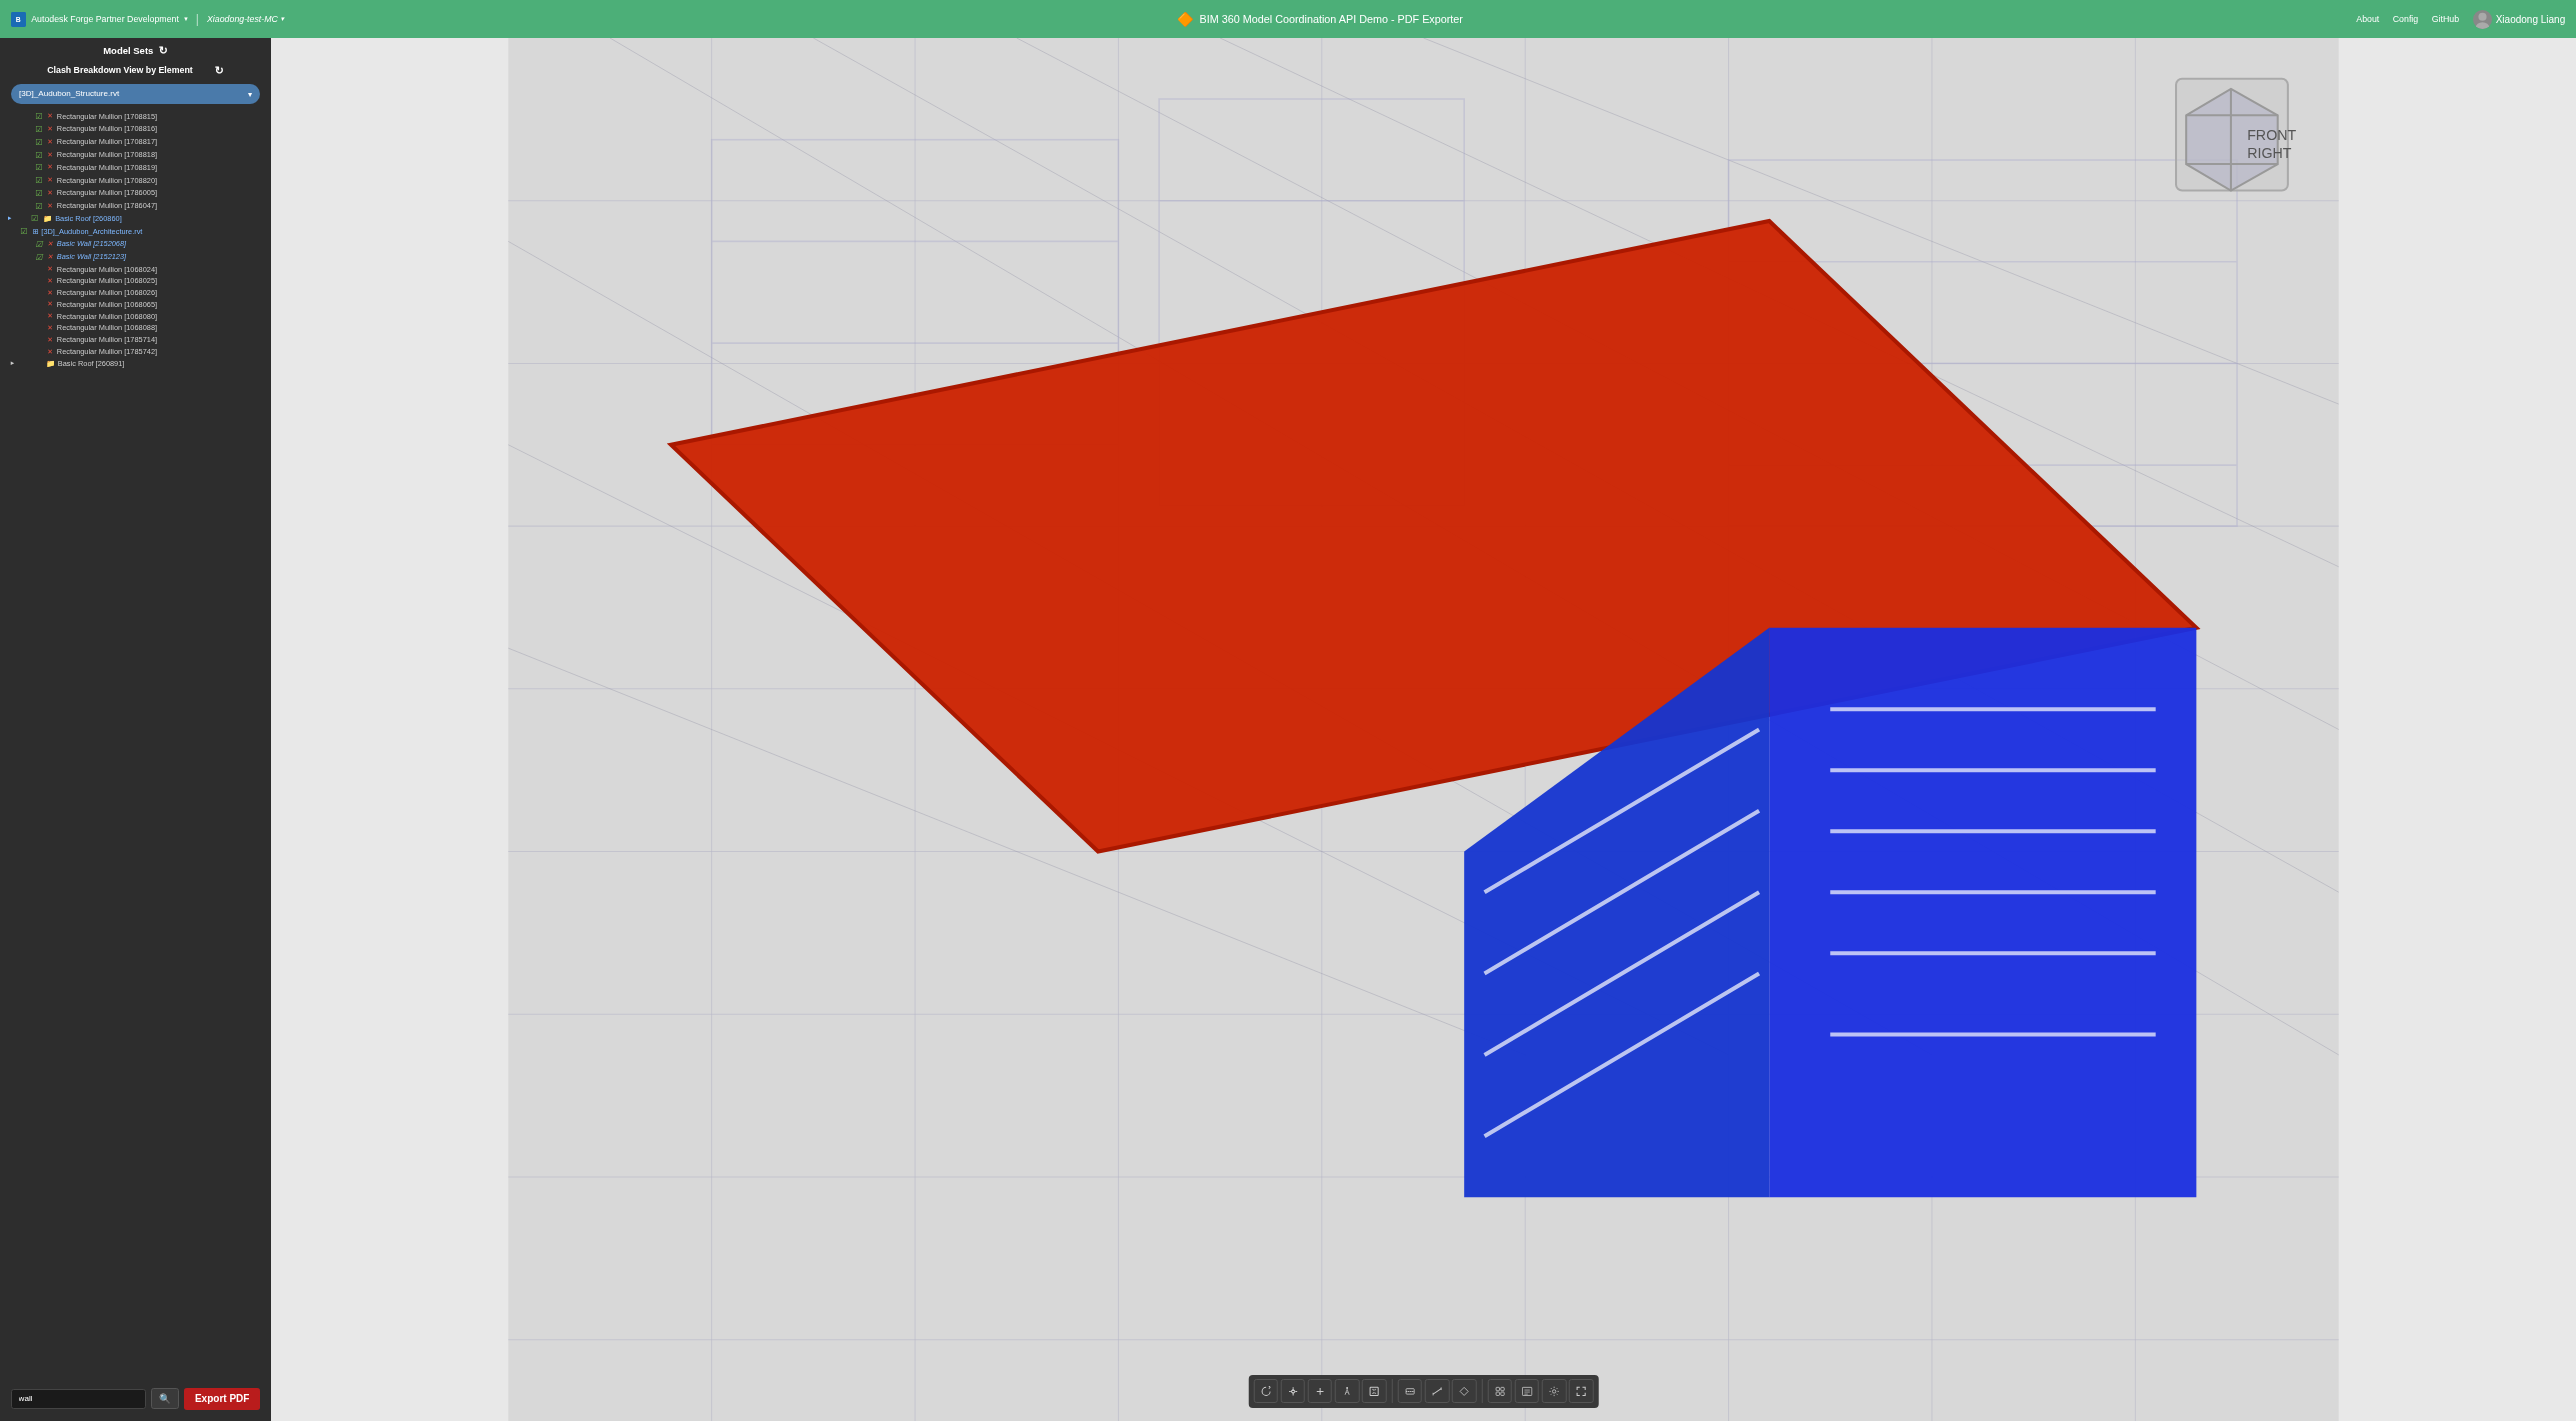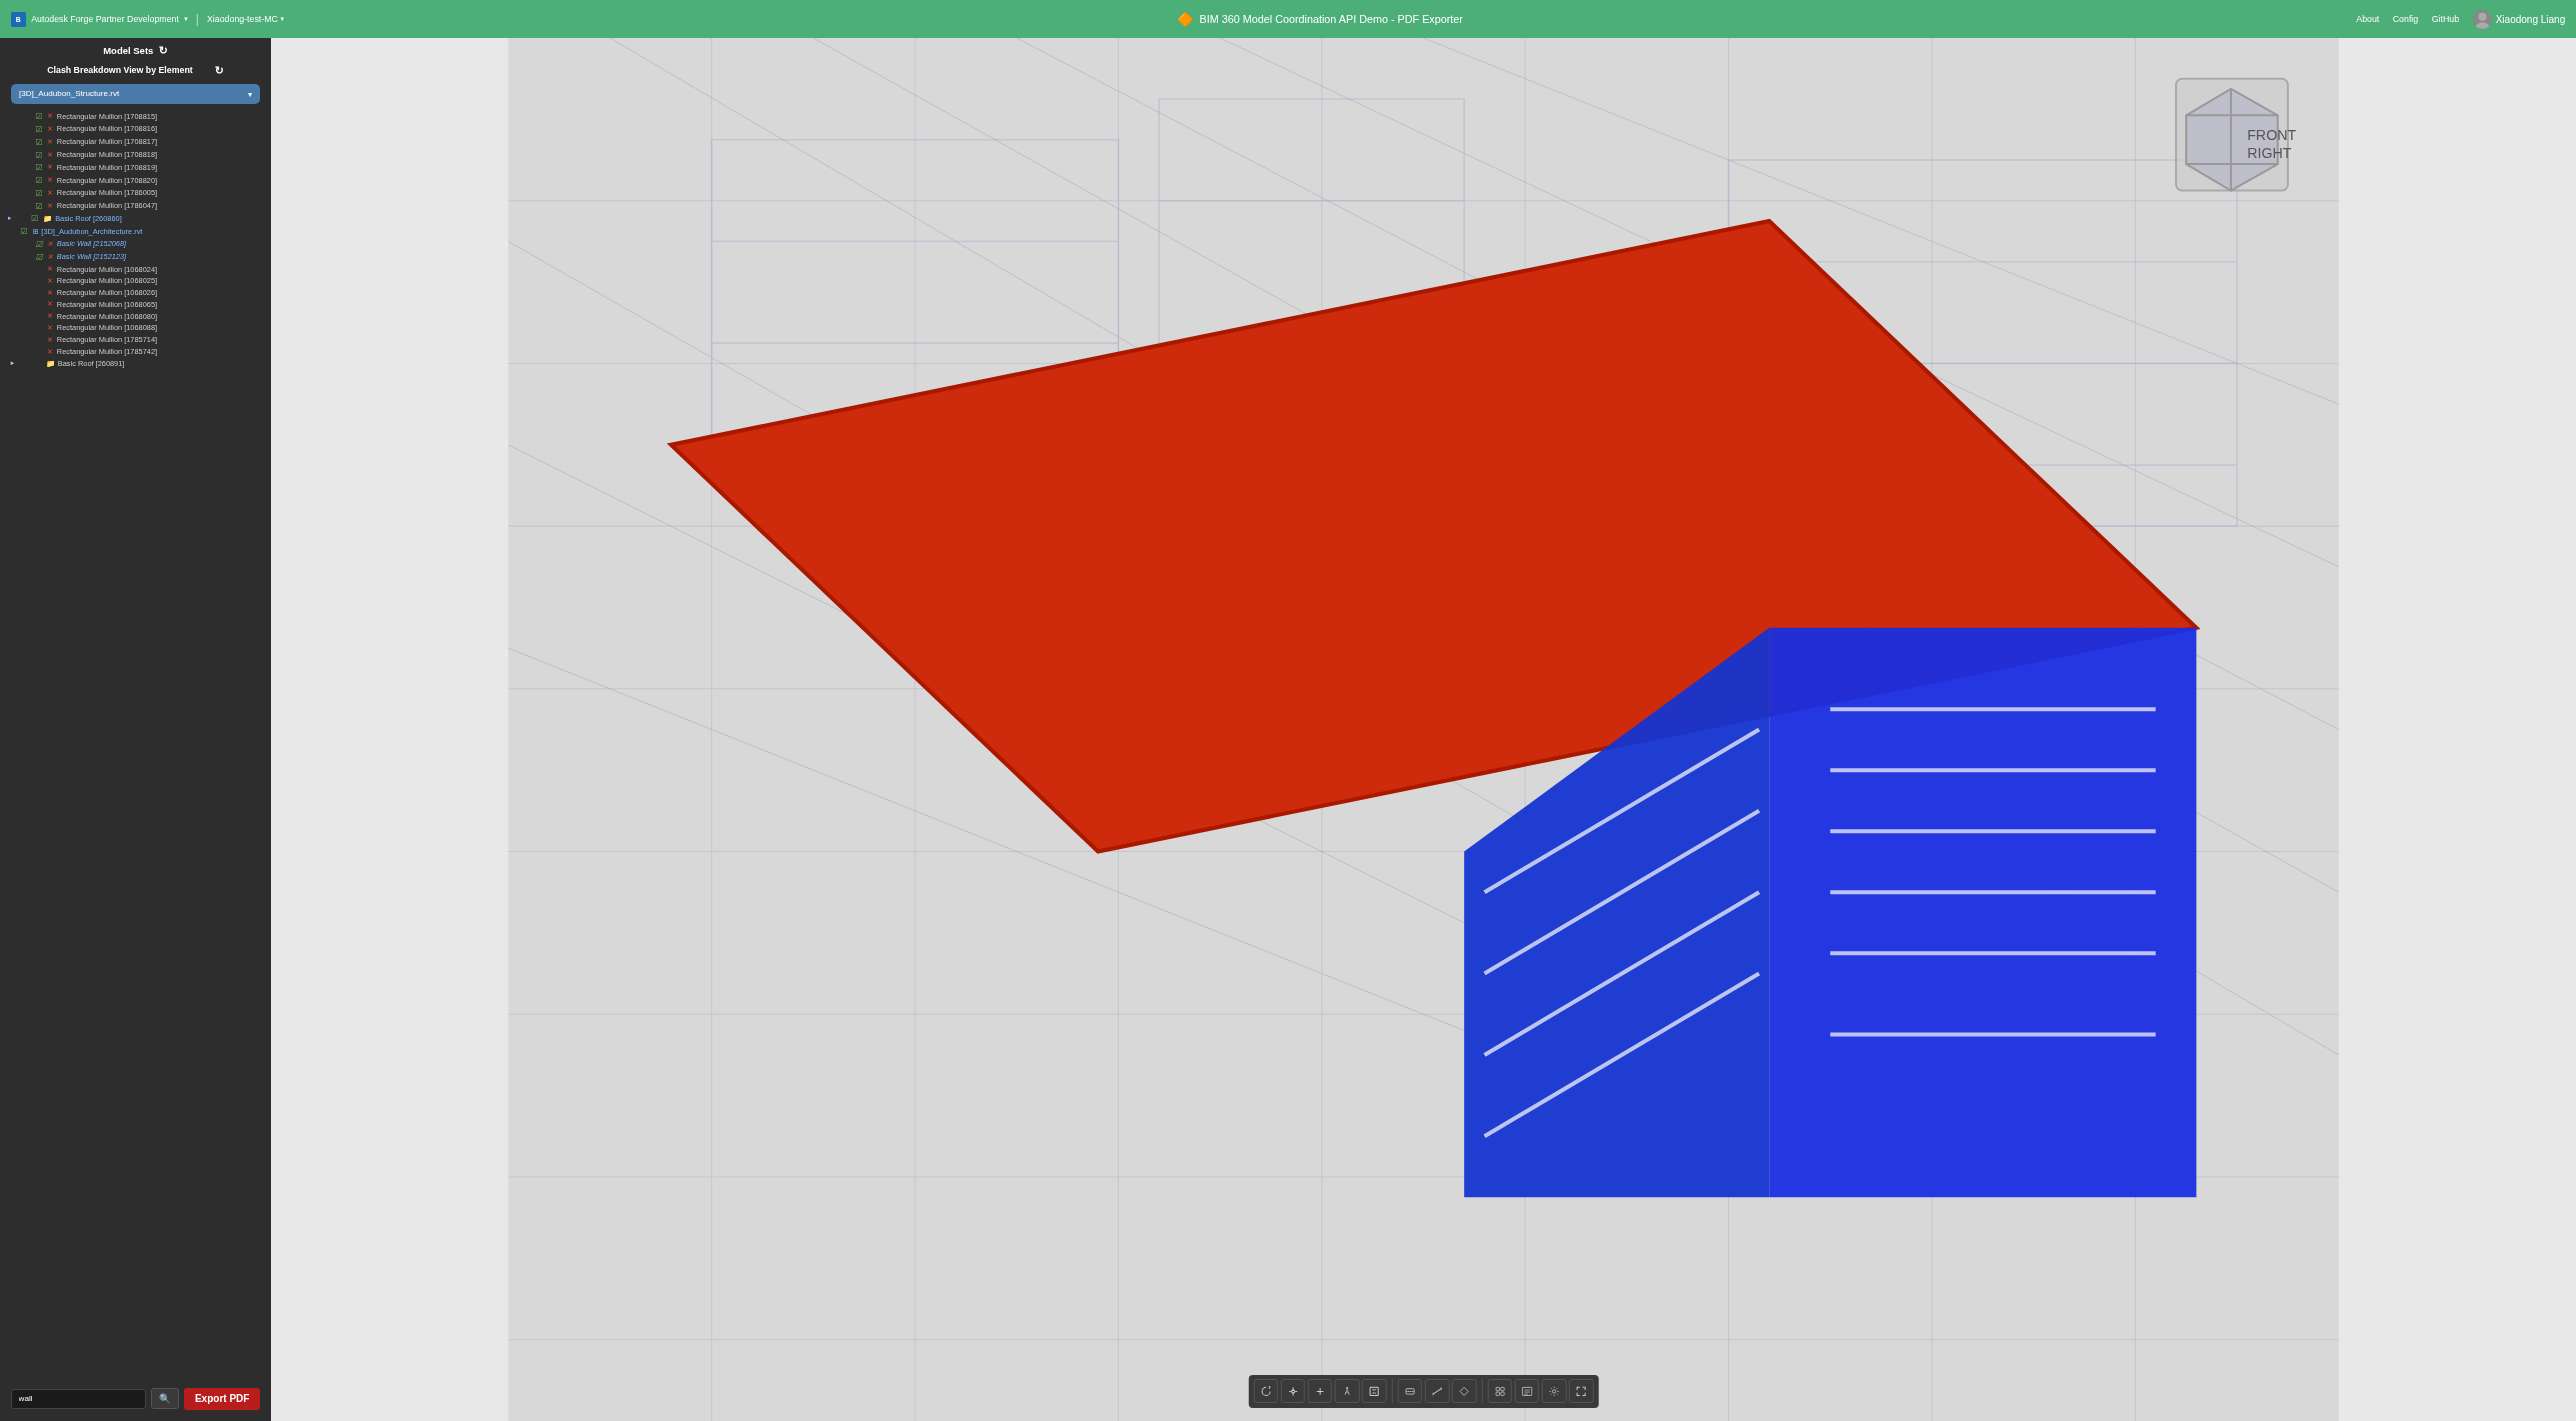--- a/index.html
+++ b/index.html
@@ -14,21 +14,21 @@
       padding: 0 10.8px;
       justify-content: space-between;
     }
     .navbar-left { display: flex; gap: 5.4px; }
     .navbar-brand { display: flex; align-items: center; gap: 5.4px; font-size: 8.8px; font-weight: 500; color: #fff; }
     .navbar-brand .autodesk-logo {
       width: 15px; height: 15px; background: #1a6bb5; display: flex; align-items: center; justify-content: center;
       font-size: 6.8px; font-weight: bold; color: #fff; border-radius: 1.4px;
     }
     .navbar-divider { color: rgba(255,255,255,0.6); font-size: 12.2px; margin: 0 2.7px; }
-    .navbar-account { display: flex; align-items: center; gap: 2.7px; font-size: 8.8px; color: #fff; cursor: pointer; }
+    .navbar-account { display: flex; align-items: center; gap: 2.7px; font-size: 8.8px; color: #fff; cursor: pointer; font-style: italic; }
     .dropdown-arrow { font-size: 6.8px; }
     .navbar-center { font-size: 10.8px; font-weight: 500; color: #fff; display: flex; align-items: center; gap: 5.4px; }
     .bim-logo { font-size: 13.5px; }
     .navbar-right { display: flex; align-items: center; gap: 13.5px; }
     .navbar-link { font-size: 8.8px; color: #fff; cursor: pointer; text-decoration: none; }
     .user-avatar { width: 19px; height: 19px; border-radius: 50%; background: #888; overflow: hidden; display: flex; align-items: center; justify-content: center; }
     .user-info { display: flex; align-items: center; gap: 4.1px; font-size: 10px; color: #fff; }
 
     
     .main-container {
@@ -86,21 +86,21 @@
       gap: 22px;
       font-size: 8.8px;
       font-weight: 600;
       color: #fff;
       margin-bottom: 6.8px;
       padding: 0 10.8px;
     }
     .dropdown-select {
       background: #4a7aaa;
       border: none;
-      border-radius: 5px;
+      border-radius: 10px;
       padding: 5.4px 8.1px;
       color: #fff;
       font-size: 8.1px;
       margin: 0 10.8px 5.4px 10.8px;
       display: flex;
       align-items: center;
       justify-content: space-between;
       cursor: pointer;
     }
     .clash-tree {

